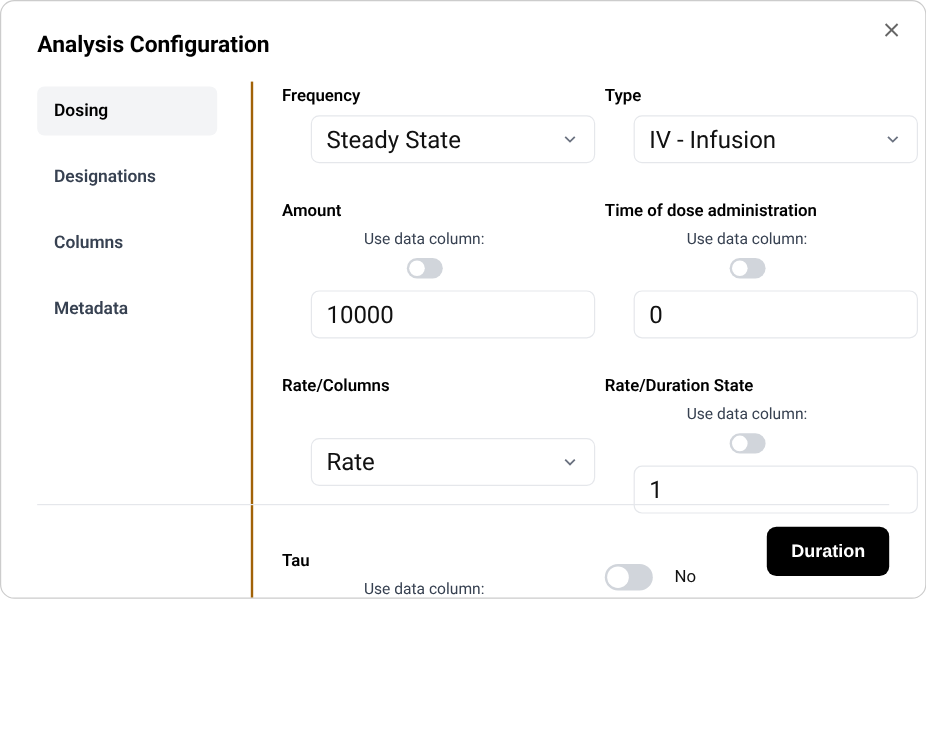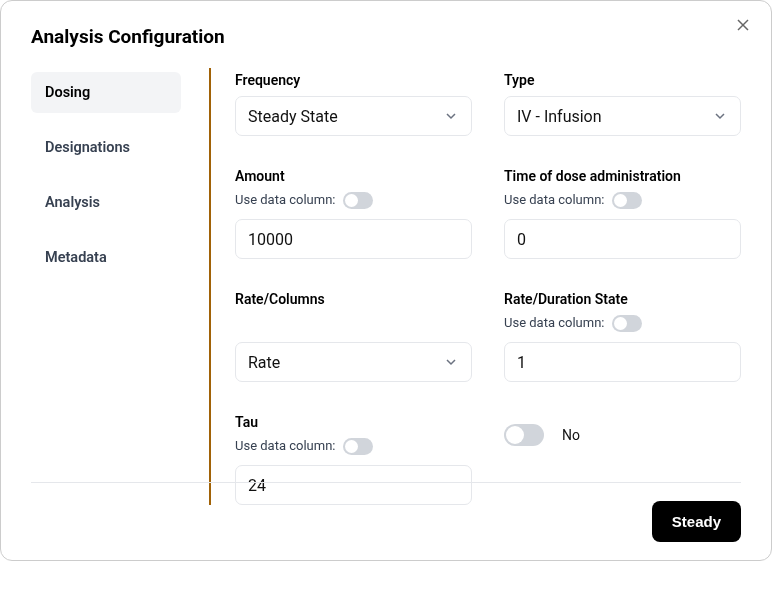--- a/index.html
+++ b/index.html
@@ -9,21 +9,21 @@
     }
     body {
       font-family: -apple-system, BlinkMacSystemFont, "Segoe UI", Roboto, Helvetica, Arial, sans-serif;
       background: #fff;
       width: 772px;
       height: 615px;
       position: relative;
     }
     .modal {
       width: 772px;
-      height: 561px;
+      height: 499px;
       border: 1px solid #ccc;
       border-radius: 12px;
       position: relative;
       background: #fff;
       overflow: hidden;
     }
     .close-btn {
       position: absolute;
       top: 16px;
       right: 20px;
@@ -85,23 +85,24 @@
       flex-direction: column;
     }
     .field-label {
       font-size: 14px;
       font-weight: 600;
       color: #000;
       margin-bottom: 8px;
     }
     .use-data-col {
       display: flex;
-      align-items: flex-start;
+      align-items: center;
       gap: 8px;
       margin-bottom: 10px;
+      flex-direction: column;
     }
     .use-data-col-label {
       font-size: 13px;
       color: #374151;
     }
     .toggle {
       position: relative;
       width: 30px;
       height: 17px;
       background: #d1d5db;
@@ -128,26 +129,27 @@
       height: 18px;
       top: 2px;
       left: 2px;
     }
     .select, .input {
       width: 100%;
       height: 40px;
       border: 1px solid #e5e7eb;
       border-radius: 7px;
       padding: 0 12px;
-      font-size: 16px;
+      font-size: 20px;
       color: #111;
       background: #fff;
       display: flex;
       align-items: center;
       justify-content: space-between;
+      margin-left: 24px;
     }
     .select {
       cursor: pointer;
     }
     .chevron {
       color: #6b7280;
       flex-shrink: 0;
     }
     .sparse-row {
       display: flex;
@@ -198,21 +200,21 @@
   <div class="content">
 
     <div class="sidebar">
       <div class="sidebar-item active">
         <span>Dosing</span>
       </div>
       <div class="sidebar-item">
         <span>Designations</span>
       </div>
       <div class="sidebar-item">
-        <span>Analysis</span>
+        <span>Columns</span>
       </div>
       <div class="sidebar-item">
         <span>Metadata</span>
       </div>
     </div>
 
     <div class="main">
 
       <div class="field">
         <div class="field-label">Frequency</div>
@@ -295,17 +297,17 @@
           <span class="sparse-label">No</span>
         </div>
       </div>
 
     </div>
   </div>
 
   <div class="footer-wrap">
     <div class="divider-footer"></div>
     <div style="display:flex;justify-content:flex-end;padding:18px 0;">
-      <button class="execute-btn">Steady</button>
+      <button class="execute-btn">Duration</button>
     </div>
   </div>
 
 </div>
 
 </body></html>

